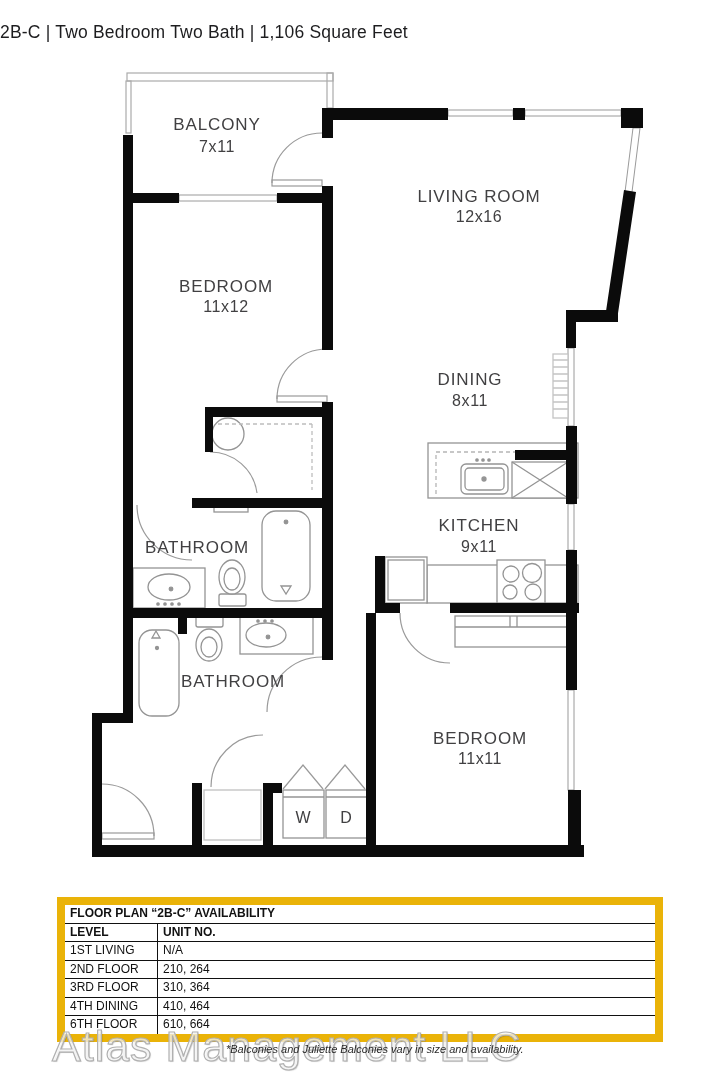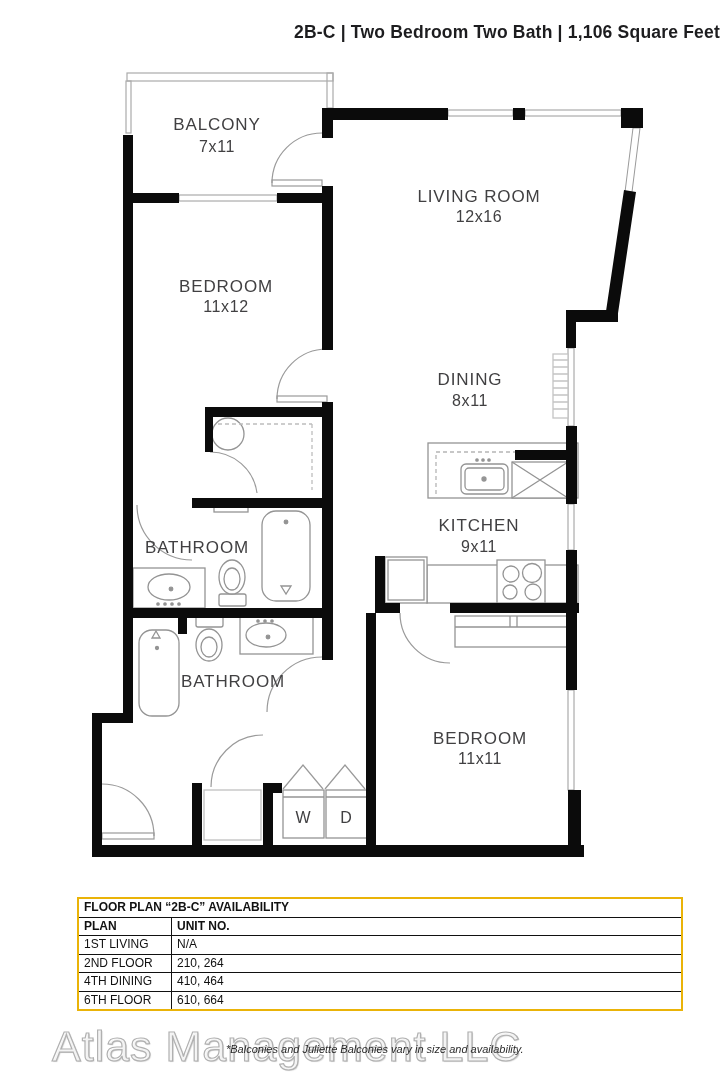--- a/index.html
+++ b/index.html
@@ -1,28 +1,28 @@
 <!DOCTYPE html>
 <html><head>
 <meta charset="utf-8">
 <style>
   html,body{margin:0;padding:0;background:#fff;}
   body{width:720px;height:1080px;position:relative;overflow:hidden;
        font-family:"Liberation Sans",sans-serif;color:#231f20;}
-  .page-title{position:absolute;top:22px;left:0;width:720px;text-align:right;
-       font-size:17.5px;font-weight:700;letter-spacing:.2px;color:#1d1d1f;}
+  .page-title{position:absolute;top:22px;left:0;width:720px;text-align:left;
+       font-size:17.5px;font-weight:400;letter-spacing:.2px;color:#1d1d1f;}
   svg.plan{position:absolute;left:0;top:0;}
   .room-name{font-size:17px;fill:#414042;letter-spacing:.9px;}
   .room-dims{font-size:16px;fill:#414042;letter-spacing:.6px;}
   .wd-label{font-size:16px;fill:#414042;}
   .avail-table{position:absolute;left:57px;top:897px;width:606px;
        border-collapse:collapse;font-size:12px;color:#111;}
   .avail-table td{border:1px solid #111;padding:1px 5px;height:15.5px;line-height:13px;
        white-space:nowrap;overflow:hidden;}
-  .avail-table{border:2px solid #eab308;margin-left:20px;}
+  .avail-table{border:8px solid #eab308;}
   .avail-table .hdr td{font-weight:700;}
   .avail-table td.col-level{width:82px;}
   .watermark{position:absolute;left:4px;top:1022px;font-size:43px;letter-spacing:1px;
        color:rgba(255,255,255,.72);-webkit-text-stroke:1.2px #b0b0b0;
        text-shadow:1px 1px 1px rgba(0,0,0,.18);z-index:1;white-space:nowrap;margin-left:48px;}
   .disclaimer{position:absolute;left:226px;top:1043px;font-style:italic;font-size:11px;
        color:#2b2b2b;z-index:2;white-space:nowrap;}
 </style>
 </head>
 <body>
@@ -211,32 +211,36 @@
     <text class="wd-label" x="346" y="823">D</text>
   </g>
 </svg>
 
 <table class="avail-table">
   <tbody>
       <tr class="hdr">
     <td colspan="2">FLOOR PLAN “2B-C” AVAILABILITY</td>
   </tr>
   <tr class="hdr">
-    <td class="col-level">PLAN</td>
+    <td class="col-level">LEVEL</td>
     <td>UNIT NO.</td>
   </tr>
   <tr>
     <td class="col-level">1ST LIVING</td>
     <td>N/A</td>
   </tr>
   <tr>
     <td class="col-level">2ND FLOOR</td>
     <td>210, 264</td>
   </tr>
   <tr>
+    <td class="col-level">3RD FLOOR</td>
+    <td>310, 364</td>
+  </tr>
+  <tr>
     <td class="col-level">4TH DINING</td>
     <td>410, 464</td>
   </tr>
   <tr>
     <td class="col-level">6TH FLOOR</td>
     <td>610, 664</td>
   </tr>
 </tbody>
   </table>
 

